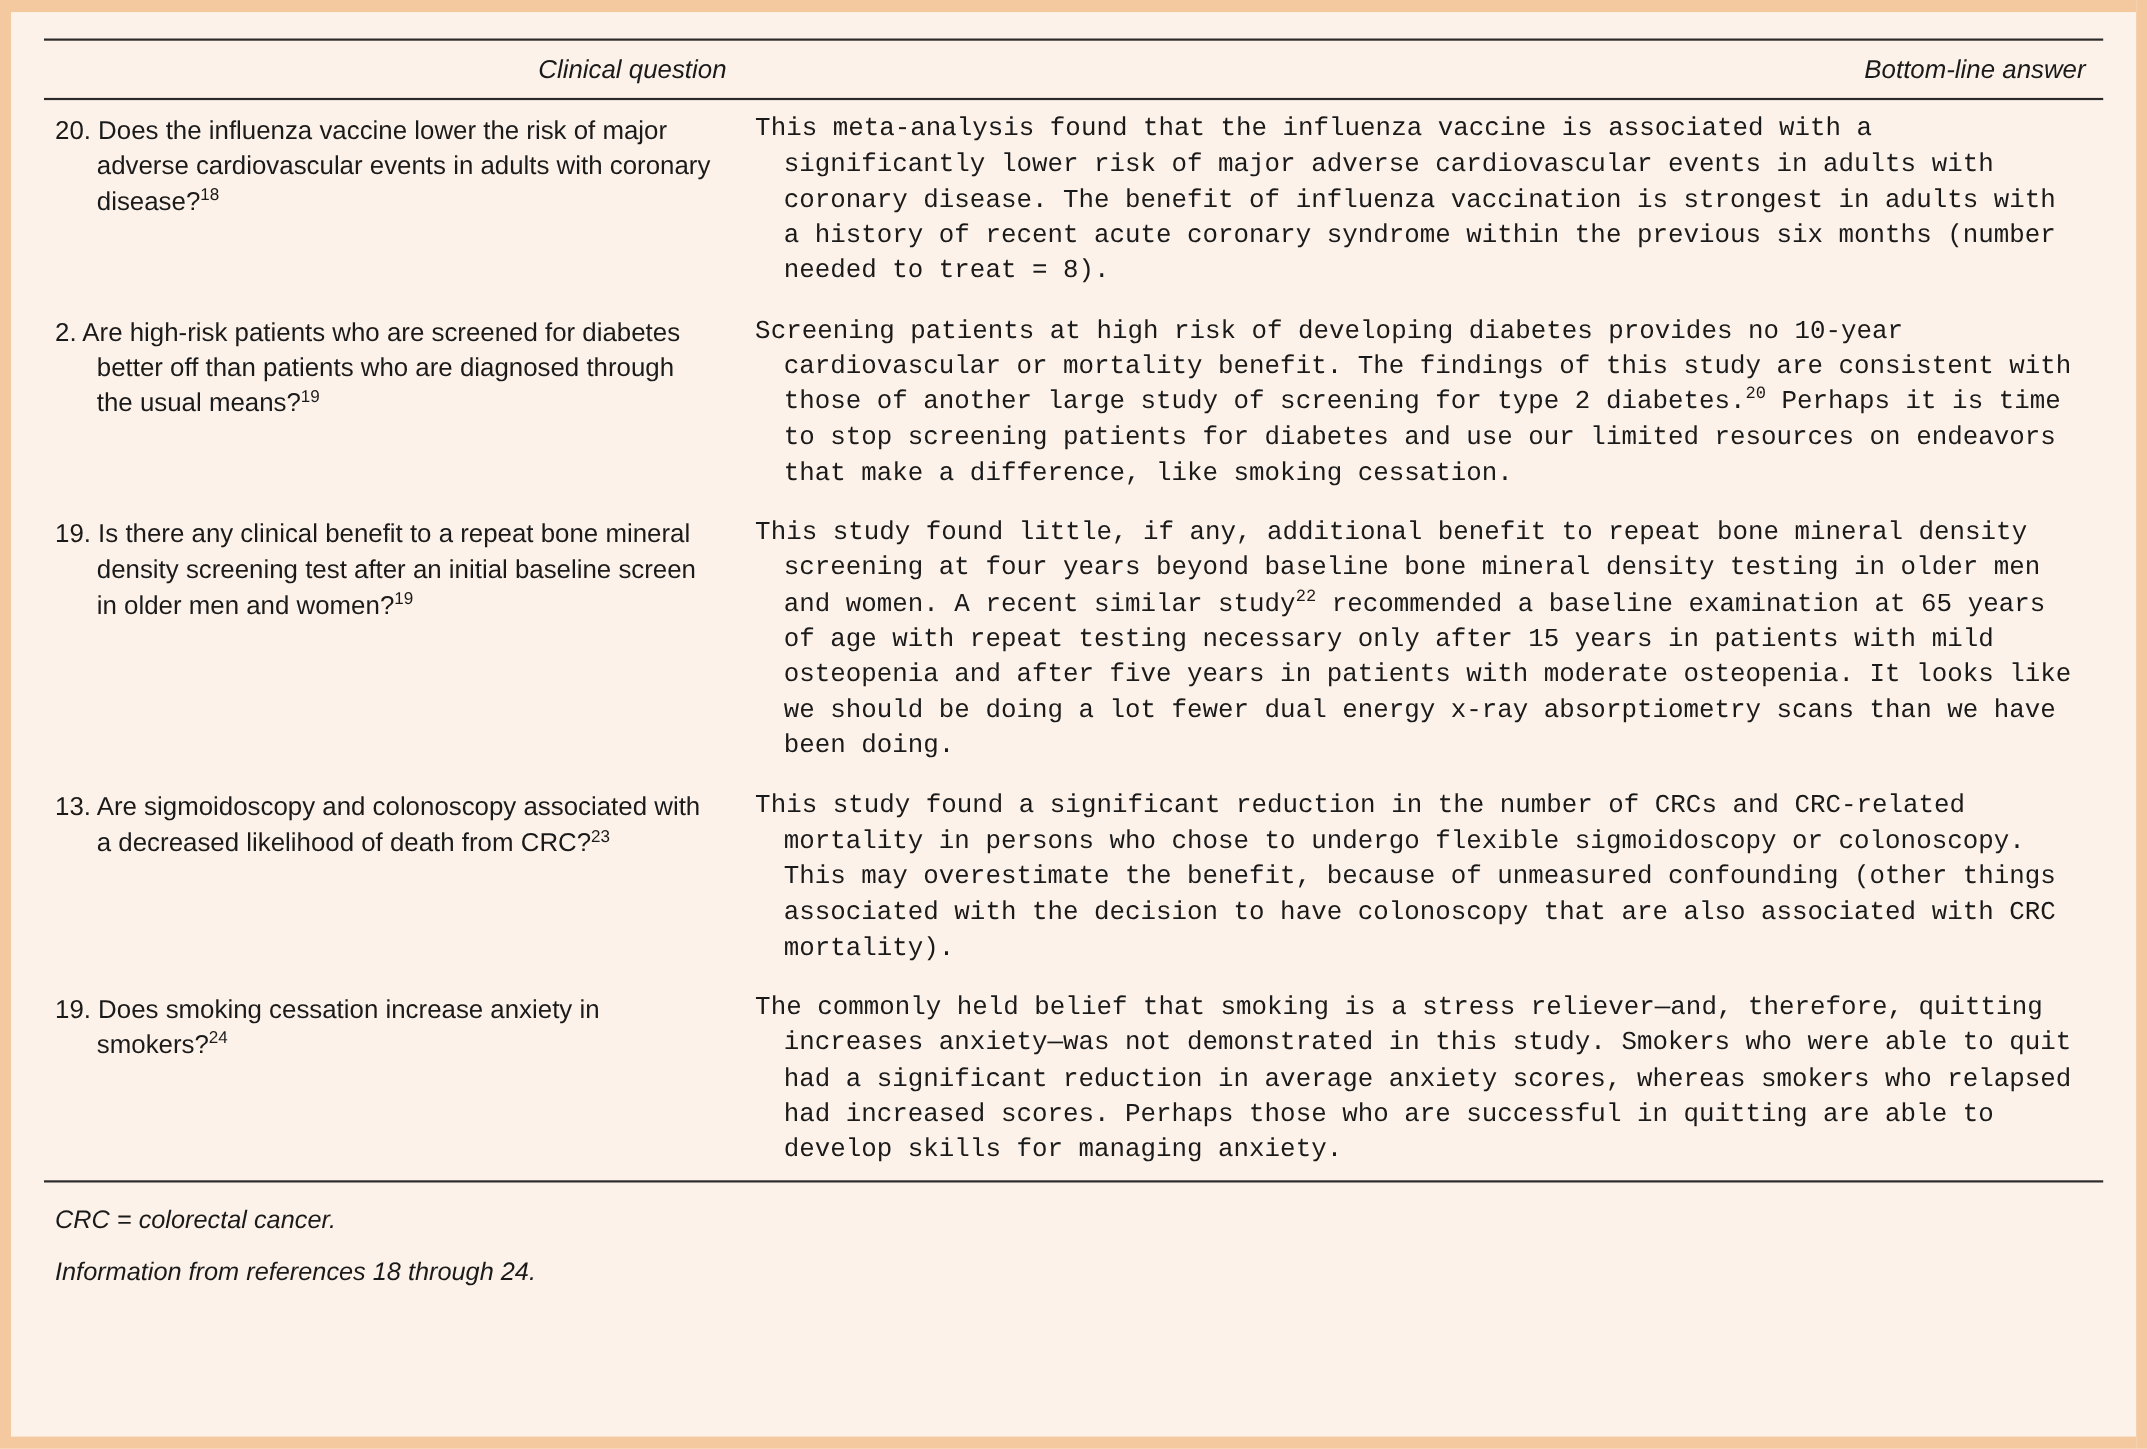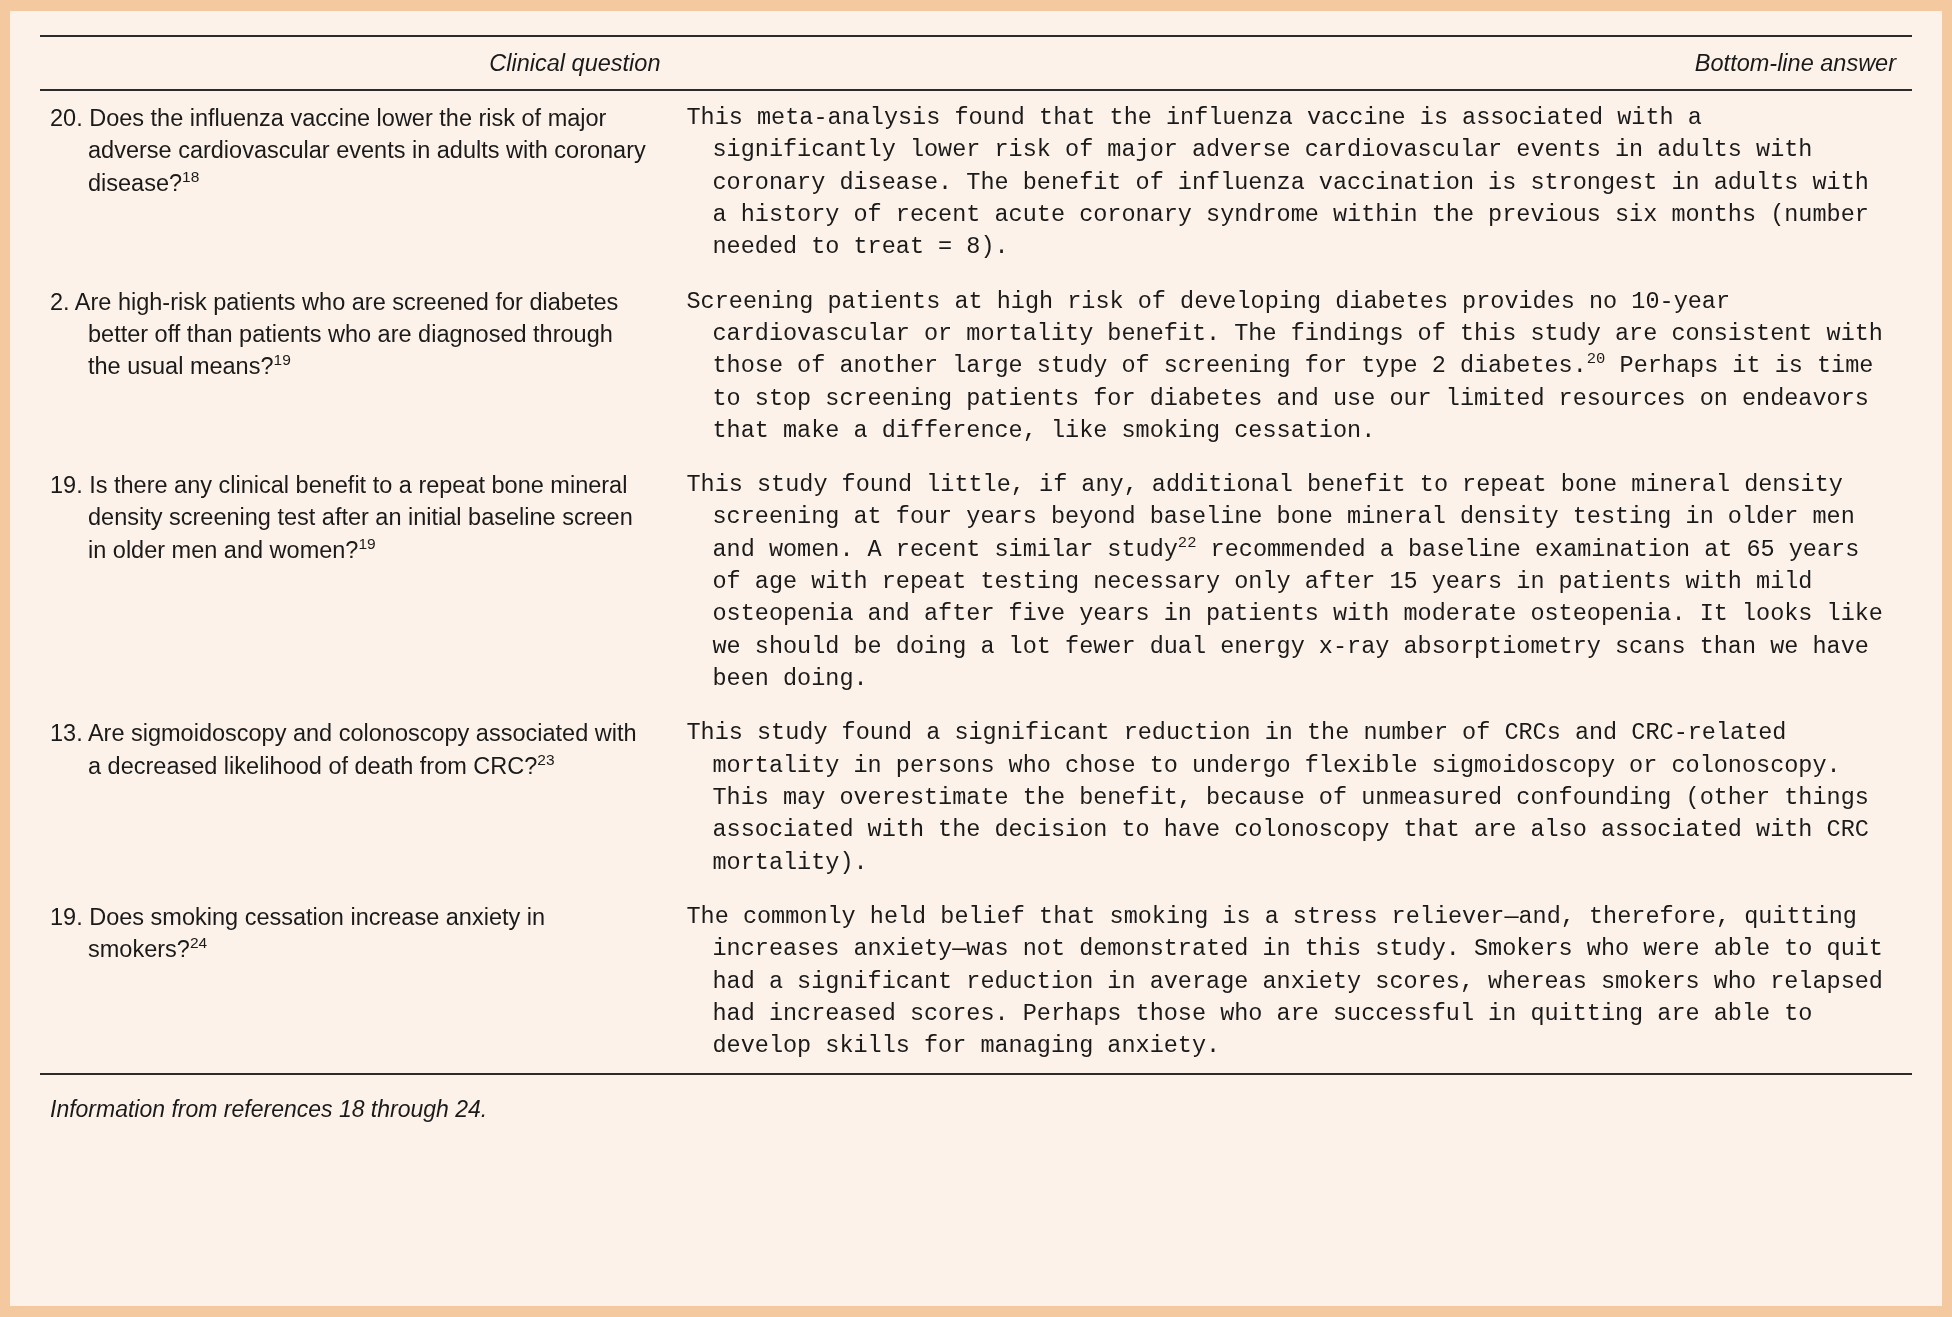--- a/index.html
+++ b/index.html
@@ -200,17 +200,18 @@
           <td class="cell a">
             <span class="aitem">The commonly held belief that smoking is a stress reliever—and, therefore, quitting increases anxiety—was not demonstrated in this study. Smokers who were able to quit had a significant reduction in average anxiety scores, whereas smokers who relapsed had increased scores. Perhaps those who are successful in quitting are able to develop skills for managing anxiety.</span>
           </td>
         </tr>
       </tbody>
     </table>
 
     <hr class="rule rule-body">
 
     <div class="footnotes">
+      <p class="footnote">CRC = colorectal cancer.</p>
       <p class="footnote">Information from references 18 through 24.</p>
     </div>
 
   </div>
 </div>
 
 </body></html>

